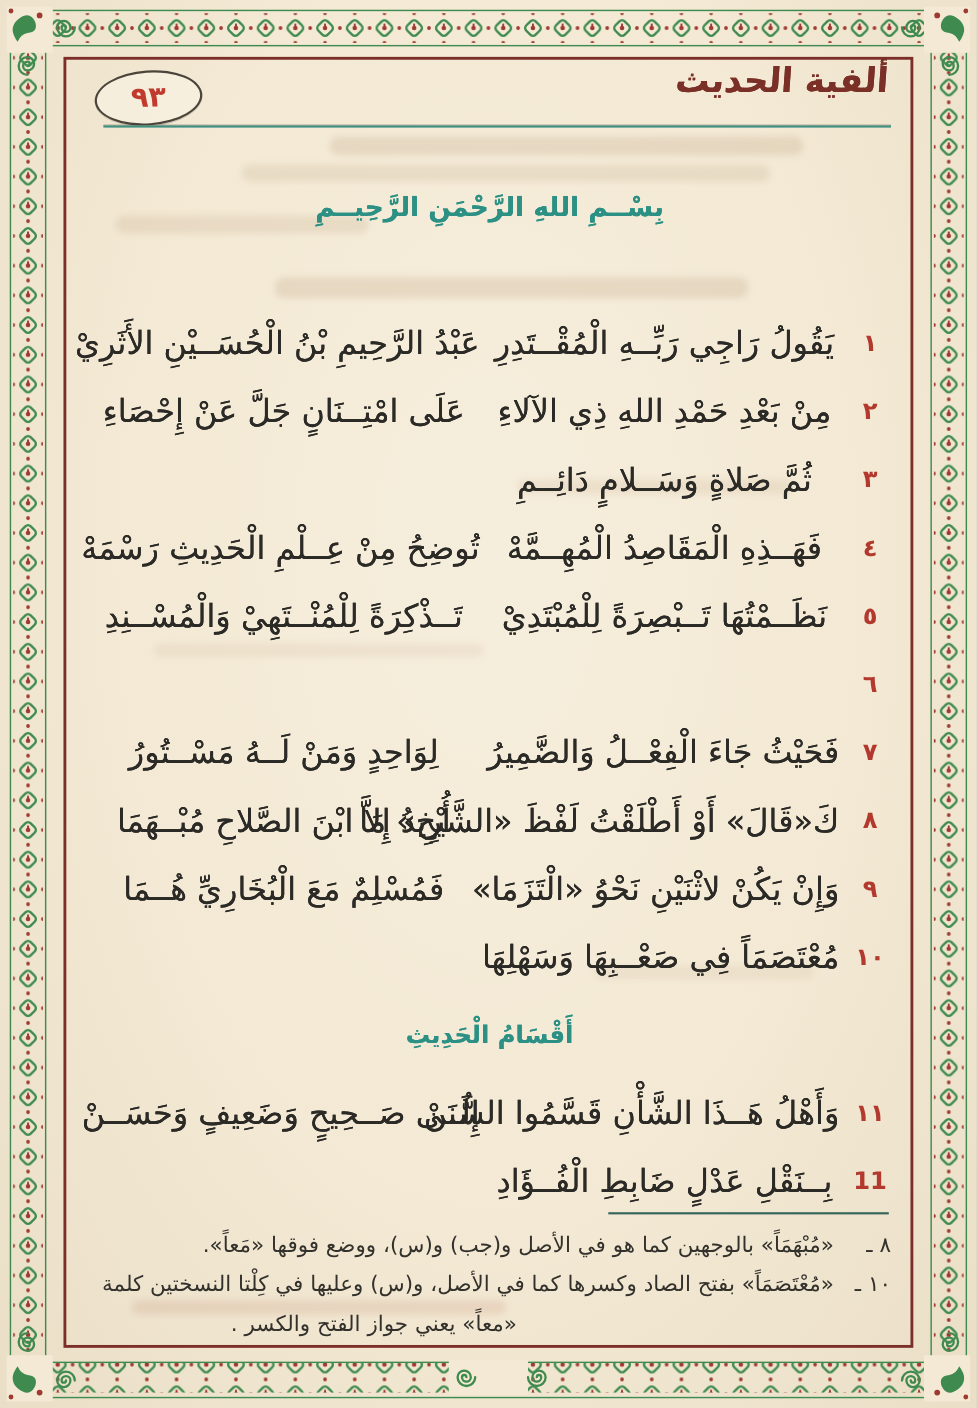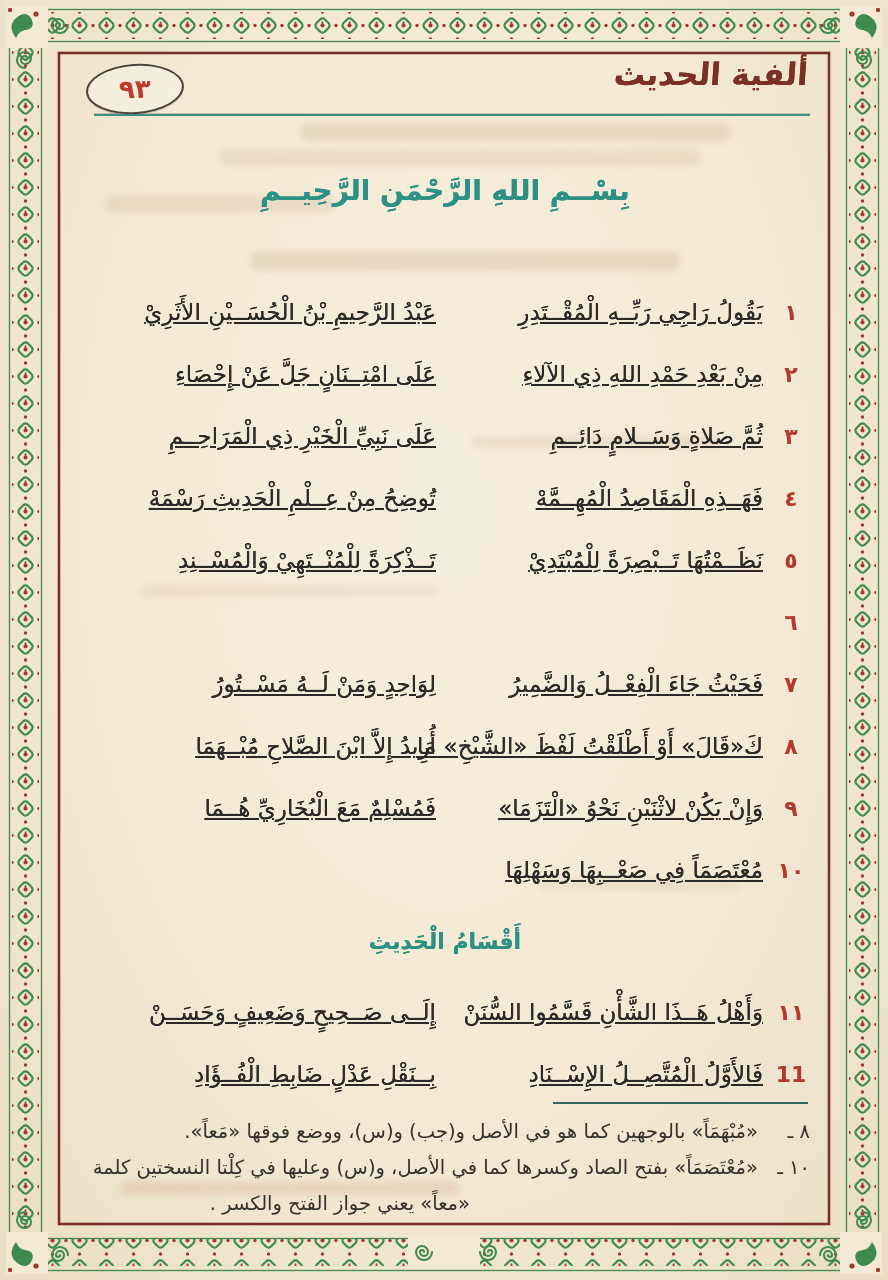--- a/index.html
+++ b/index.html
@@ -28,40 +28,39 @@
   .book-title{
     position:absolute;top:0px;right:2px;
     color:#7a2f27;font-size:31px;font-weight:bold;
     transform:skewX(-4deg);
     text-shadow:0 0 .4px #7a2f27;
   }
   .header-rule{position:absolute;top:58px;right:0;left:14px;height:2.4px;background:#3f9080;box-shadow:0 -1px 0 rgba(70,60,50,.25);}
   
   .basmala{
     position:absolute;top:118px;left:0;right:0;
-    text-align:center;color:#2c9184;font-size:28px;font-weight:bold;
+    text-align:center;color:#2c9184;font-size:24px;font-weight:bold;
     text-shadow:0 0 .5px #2c9184;
   }
   
   .verses{position:absolute;top:225px;left:0;right:0;}
   .verse-row{
     height:62px;
     display:grid;
     grid-template-columns:38px 318px auto;
     column-gap:9px;
     align-items:center;
     direction:rtl;
   }
   .vnum{color:#b3392e;font-size:22px;font-weight:bold;text-align:center;}
   .hemi{
-    color:#2b2a26;font-size:23px;font-weight:500;
-    white-space:nowrap;
+    color:#2b2a26;font-size:29px;font-weight:500;
+    text-align:center;white-space:nowrap;
     text-shadow:0 0 .4px #2b2a26;
     line-height:2.2;
-    text-decoration:underline;
   }
   .section-heading{
     height:80px;display:flex;align-items:center;justify-content:center;
     color:#2c9184;font-size:22px;font-weight:bold;
     text-shadow:0 0 .5px #2c9184;
   }
   
   .footnotes{position:absolute;top:1046px;left:0;right:0;}
   .fn-sep{position:absolute;top:0;right:2px;width:255px;height:1.8px;background:#37675c;}
   .fn-list{margin-top:12px;}
@@ -147,21 +146,20 @@
         <span class="hemi left">عَبْدُ الرَّحِيمِ بْنُ الْحُسَــيْنِ الأَثَرِيْ</span>
       </div>
       <div class="verse-row">
         <span class="vnum">٢</span>
         <span class="hemi right">مِنْ بَعْدِ حَمْدِ اللهِ ذِي الآلاءِ</span>
         <span class="hemi left">عَلَى امْتِــنَانٍ جَلَّ عَنْ إِحْصَاءِ</span>
       </div>
       <div class="verse-row">
         <span class="vnum">٣</span>
         <span class="hemi right">ثُمَّ صَلاةٍ وَسَــلامٍ دَائِــمِ</span>
-        <span class="hemi left">عَلَى نَبِيِّ الْخَيْرِ ذِي الْمَرَاحِــمِ</span>
       </div>
       <div class="verse-row">
         <span class="vnum">٤</span>
         <span class="hemi right">فَهَــذِهِ الْمَقَاصِدُ الْمُهِــمَّهْ</span>
         <span class="hemi left">تُوضِحُ مِنْ عِــلْمِ الْحَدِيثِ رَسْمَهْ</span>
       </div>
       <div class="verse-row">
         <span class="vnum">٥</span>
         <span class="hemi right">نَظَــمْتُهَا تَــبْصِرَةً لِلْمُبْتَدِيْ</span>
         <span class="hemi left">تَــذْكِرَةً لِلْمُنْــتَهِيْ وَالْمُسْــنِدِ</span>
@@ -191,21 +189,20 @@
 
       <div class="section-heading">أَقْسَامُ الْحَدِيثِ</div>
 
       <div class="verse-row">
         <span class="vnum">١١</span>
         <span class="hemi right">وَأَهْلُ هَــذَا الشَّأْنِ قَسَّمُوا السُّنَنْ</span>
         <span class="hemi left">إِلَــى صَــحِيحٍ وَضَعِيفٍ وَحَسَــنْ</span>
       </div>
       <div class="verse-row">
         <span class="vnum">11</span>
-        <span class="hemi right">فَالأَوَّلُ الْمُتَّصِــلُ الإِسْــنَادِ</span>
         <span class="hemi left">بِــنَقْلِ عَدْلٍ ضَابِطِ الْفُــؤَادِ</span>
       </div>
     </div>
 
     <div class="footnotes">
       <div class="fn-sep"></div>
       <div class="fn-list">
         <div class="fn-row">
           <span class="fn-num">٨ ـ</span>
           <span class="fn-text">«مُبْهَمَاً» بالوجهين كما هو في الأصل و(جب) و(س)، ووضع فوقها «مَعاً».</span>

